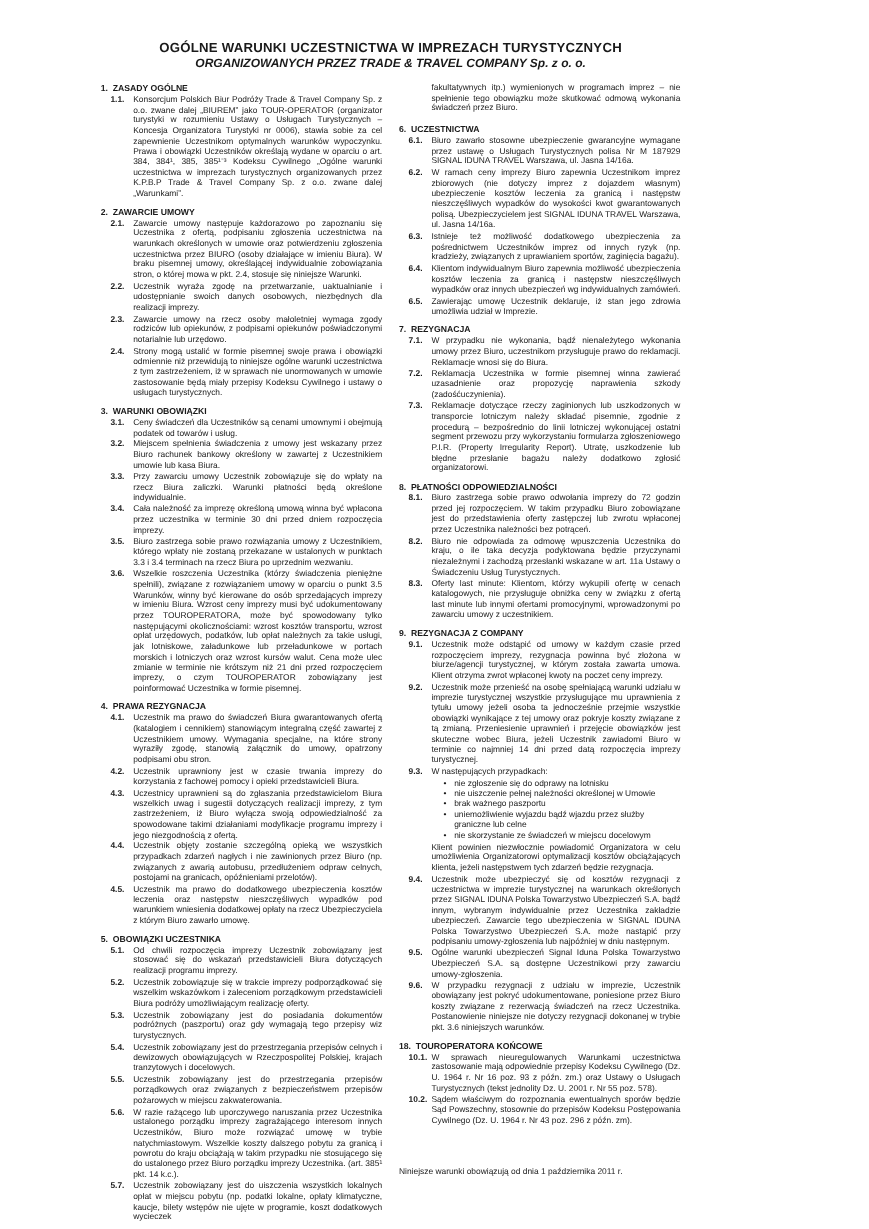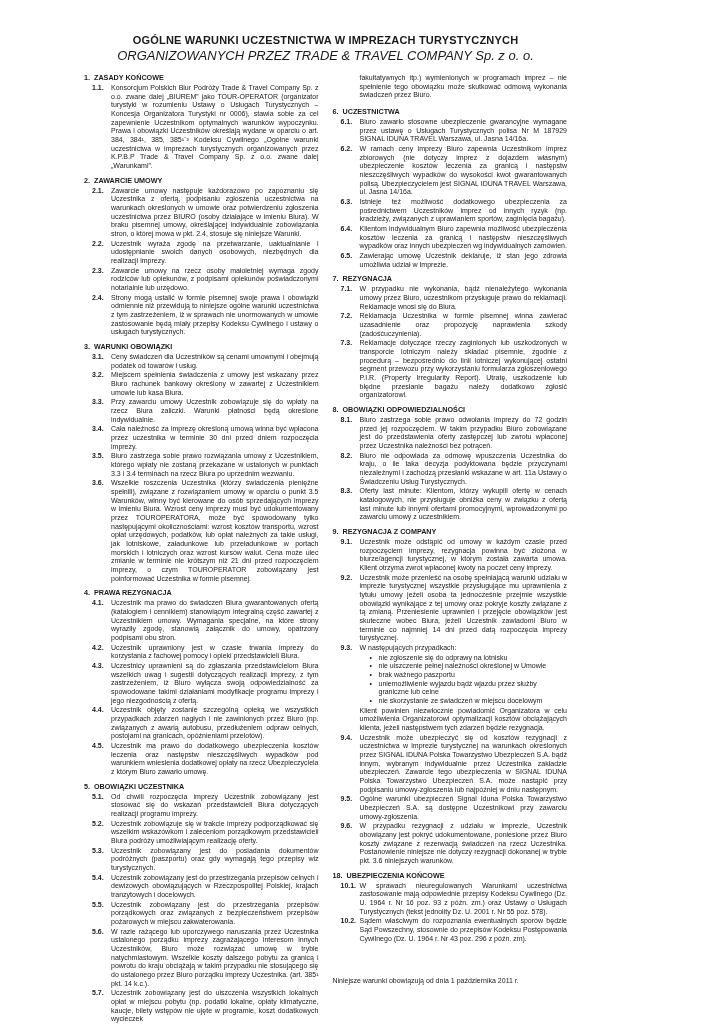--- a/index.html
+++ b/index.html
@@ -12,21 +12,21 @@
     width:623px; height:1024px;
     padding:34px 56px 28px 84px;
     overflow:hidden;
     background:#ffffff;
   }
   .doc-title {
     font-size:11px; font-weight:bold; text-align:center;
     letter-spacing:0.2px;
   }
   .doc-subtitle {
-    font-size:13px; font-weight:normal; font-style:italic;
+    font-size:10px; font-weight:bold; font-style:italic;
     text-align:center; margin-top:2px;
   }
   .columns {
     display:flex; gap:14px; margin-top:11px; align-items:stretch;
     height:912px;
   }
   .col {
     flex:1 1 0; font-size:7px; line-height:1.24; text-align:justify;
     display:flex; flex-direction:column;
   }
@@ -52,21 +52,21 @@
 <div class="page">
   <header>
     <h1 class="doc-title">OGÓLNE WARUNKI UCZESTNICTWA W IMPREZACH TURYSTYCZNYCH</h1>
     <h2 class="doc-subtitle">ORGANIZOWANYCH PRZEZ TRADE &amp; TRAVEL COMPANY Sp. z o. o.</h2>
   </header>
   <div class="columns">
     <div class="col" id="col-left">
         <section class="section">
           <h3 class="section-heading">
             <span class="sec-num">1.</span>
-            <span class="sec-title">ZASADY KOŃCOWE</span>
+            <span class="sec-title">ZASADY OGÓLNE</span>
           </h3>
           <div class="item">
             <span class="item-num">1.1.</span>
             <div class="item-body">
               <div class="item-text">Konsorcjum Polskich Biur Podróży Trade &amp; Travel Company Sp. z o.o. zwane dalej „BIUREM” jako TOUR-OPERATOR (organizator turystyki w rozumieniu Ustawy o Usługach Turystycznych – Koncesja Organizatora Turystyki nr 0006), stawia sobie za cel zapewnienie Uczestnikom optymalnych warunków wypoczynku. Prawa i obowiązki Uczestników określają wydane w oparciu o art. 384, 384¹, 385, 385¹⁻³ Kodeksu Cywilnego „Ogólne warunki uczestnictwa w imprezach turystycznych organizowanych przez K.P.B.P Trade &amp; Travel Company Sp. z o.o. zwane dalej „Warunkami”.</div>
             </div>
           </div>
         </section>
         <section class="section">
           <h3 class="section-heading">
@@ -283,21 +283,21 @@
           <div class="item">
             <span class="item-num">7.3.</span>
             <div class="item-body">
               <div class="item-text">Reklamacje dotyczące rzeczy zaginionych lub uszkodzonych w transporcie lotniczym należy składać pisemnie, zgodnie z procedurą – bezpośrednio do linii lotniczej wykonującej ostatni segment przewozu przy wykorzystaniu formularza zgłoszeniowego P.I.R. (Property Irregularity Report). Utratę, uszkodzenie lub błędne przesłanie bagażu należy dodatkowo zgłosić organizatorowi.</div>
             </div>
           </div>
         </section>
         <section class="section">
           <h3 class="section-heading">
             <span class="sec-num">8.</span>
-            <span class="sec-title">OBOWIĄZKI ODPOWIEDZIALNOŚCI</span>
+            <span class="sec-title">PŁATNOŚCI ODPOWIEDZIALNOŚCI</span>
           </h3>
           <div class="item">
             <span class="item-num">8.1.</span>
             <div class="item-body">
               <div class="item-text">Biuro zastrzega sobie prawo odwołania imprezy do 72 godzin przed jej rozpoczęciem. W takim przypadku Biuro zobowiązane jest do przedstawienia oferty zastępczej lub zwrotu wpłaconej przez Uczestnika należności bez potrąceń.</div>
             </div>
           </div>
           <div class="item">
             <span class="item-num">8.2.</span>
             <div class="item-body">
@@ -372,21 +372,21 @@
           <div class="item">
             <span class="item-num">9.6.</span>
             <div class="item-body">
               <div class="item-text">W przypadku rezygnacji z udziału w imprezie, Uczestnik obowiązany jest pokryć udokumentowane, poniesione przez Biuro koszty związane z rezerwacją świadczeń na rzecz Uczestnika. Postanowienie niniejsze nie dotyczy rezygnacji dokonanej w trybie pkt. 3.6 niniejszych warunków.</div>
             </div>
           </div>
         </section>
         <section class="section">
           <h3 class="section-heading">
             <span class="sec-num">18.</span>
-            <span class="sec-title">UBEZPIECZENIA KOŃCOWE</span>
+            <span class="sec-title">TOUROPERATORA KOŃCOWE</span>
           </h3>
           <div class="item">
             <span class="item-num">10.1.</span>
             <div class="item-body">
               <div class="item-text">W sprawach nieuregulowanych Warunkami uczestnictwa zastosowanie mają odpowiednie przepisy Kodeksu Cywilnego (Dz. U. 1964 r. Nr 16 poz. 93 z późn. zm.) oraz Ustawy o Usługach Turystycznych (tekst jednolity Dz. U. 2001 r. Nr 55 poz. 578).</div>
             </div>
           </div>
           <div class="item">
             <span class="item-num">10.2.</span>
             <div class="item-body">

